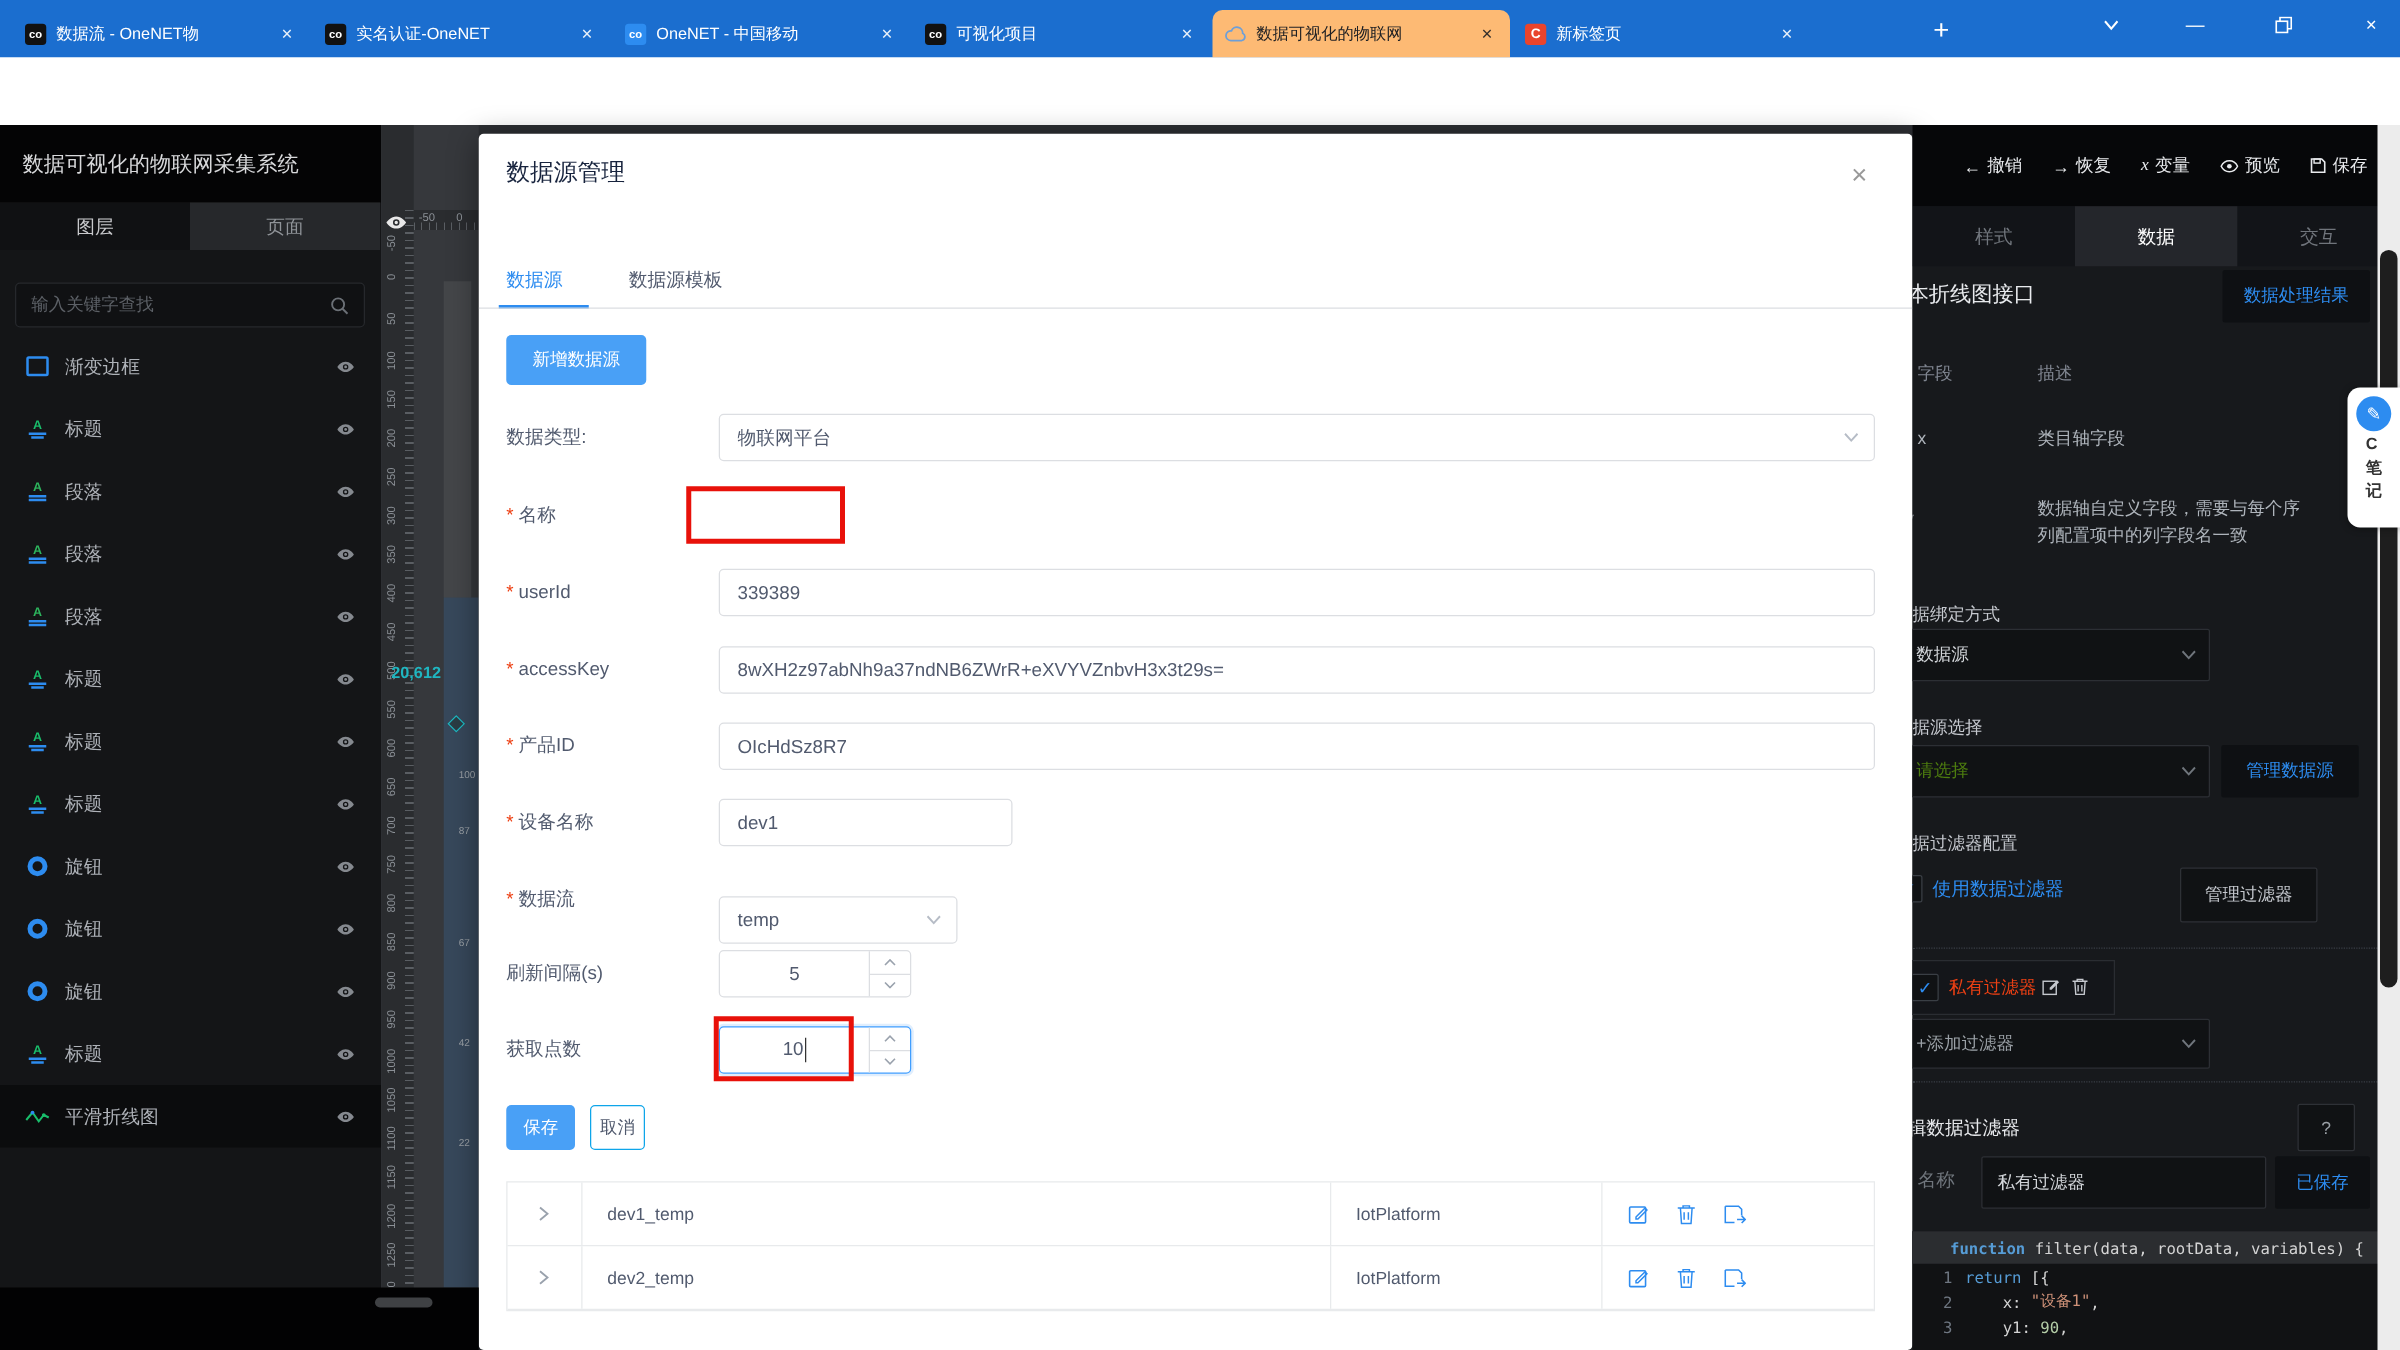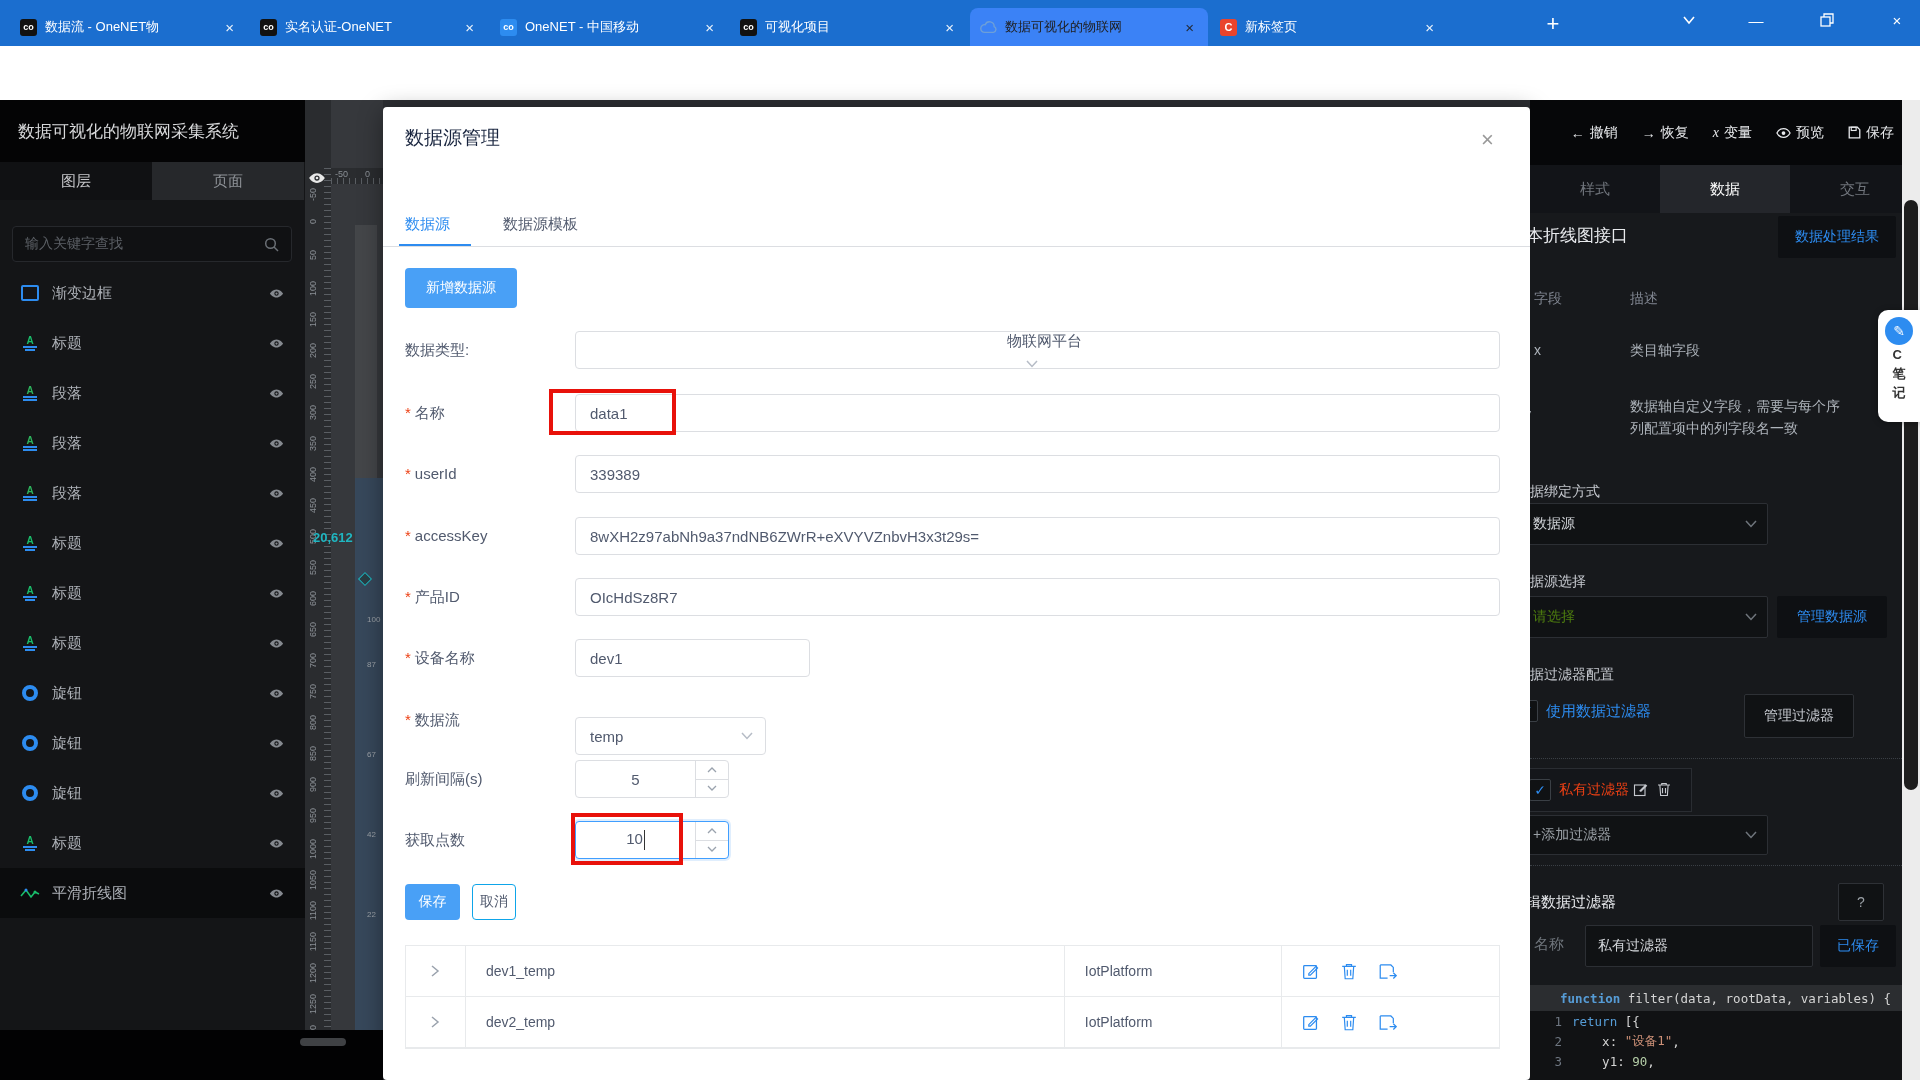--- a/index.html
+++ b/index.html
@@ -1,21 +1,21 @@
 <!DOCTYPE html>
 <html><head>
 <meta charset="utf-8">
 <style>
   html,body{margin:0;padding:0;background:#000;}
   #root{position:relative;width:1920px;height:1080px;overflow:hidden;font-family:"Liberation Sans",sans-serif;background:#fff;}
   .abs{position:absolute;}
   
   #tabstrip{position:absolute;left:0;top:0;width:1920px;height:46px;background:#1b6ecf;}
   .tab{position:absolute;top:8px;height:38px;width:238px;border-radius:8px 8px 0 0;display:flex;align-items:center;padding:0 10px;box-sizing:border-box;color:#fff;font-size:13px;cursor:pointer;}
-  .tab.active{background:#3b82f6;color:#202124;}
+  .tab.active{background:#fdba74;color:#202124;}
   .tab .ttl{flex:1;overflow:hidden;white-space:nowrap;margin:0 8px 0 8px;}
   .tab .cls{font-size:15px;opacity:.9;padding:0 4px;}
   .fav{width:17px;height:17px;border-radius:3px;display:flex;align-items:center;justify-content:center;font-weight:bold;font-size:9px;flex:none;}
   .fav.co-black{background:#111;color:#fff;}
   .fav.co-blue{background:#2d8cf0;color:#fff;}
   .fav.c-red{background:#e9442c;color:#fff;font-size:11px;}
   .fav.cloud{background:transparent;}
   #newtab{position:absolute;left:1538px;top:12px;width:30px;height:26px;color:#fff;font-size:22px;text-align:center;line-height:24px;cursor:pointer;}
   .winbtn{position:absolute;top:0;width:46px;height:40px;color:#fff;display:flex;align-items:center;justify-content:center;font-size:15px;cursor:pointer;}
   #toolbar{position:absolute;left:0;top:46px;width:1920px;height:54px;background:#fff;border-bottom:1px solid #dcdfe3;}
@@ -468,34 +468,31 @@
       <div id="mtitle">数据源管理</div>
       <div id="mclose">×</div>
       <div class="mtab" style="left:22px;color:#2d8cf0">数据源</div>
       <div class="mtab" style="left:120px;color:#515a6e">数据源模板</div>
       <div id="mtab-underline"></div>
       <div id="mtabline"></div>
       <button id="addbtn">新增数据源</button>
       <div id="mform">
           <div class="frow" style="top: 224px;">
             <div class="flabel"><span>数据类型:</span></div>
-            <div class="fctl" style="width: 925px; flex-direction: column;">
+            <div class="fctl" style="width: 925px;">
               <span class="val">物联网平台</span>
               <span class="chev">
                 <svg width="12" height="8" viewBox="0 0 12 8">
                   <polyline points="1,1 6,6.5 11,1" fill="none" stroke="currentColor" stroke-width="1.5"></polyline>
                 </svg>
               </span>
             </div>
           </div>
           <div class="frow" style="top: 287px;">
             <div class="flabel"><span class="star">*</span><span>名称</span></div>
-            <div class="fctl" style="width: 925px;">
-              <span class="val">data1</span>
-            </div>
           </div>
           <div class="frow" style="top: 348px;">
             <div class="flabel"><span class="star">*</span><span>userId</span></div>
             <div class="fctl" style="width: 925px;">
               <span class="val">339389</span>
             </div>
           </div>
           <div class="frow" style="top: 410px;">
             <div class="flabel"><span class="star">*</span><span>accessKey</span></div>
             <div class="fctl" style="width: 925px;">

